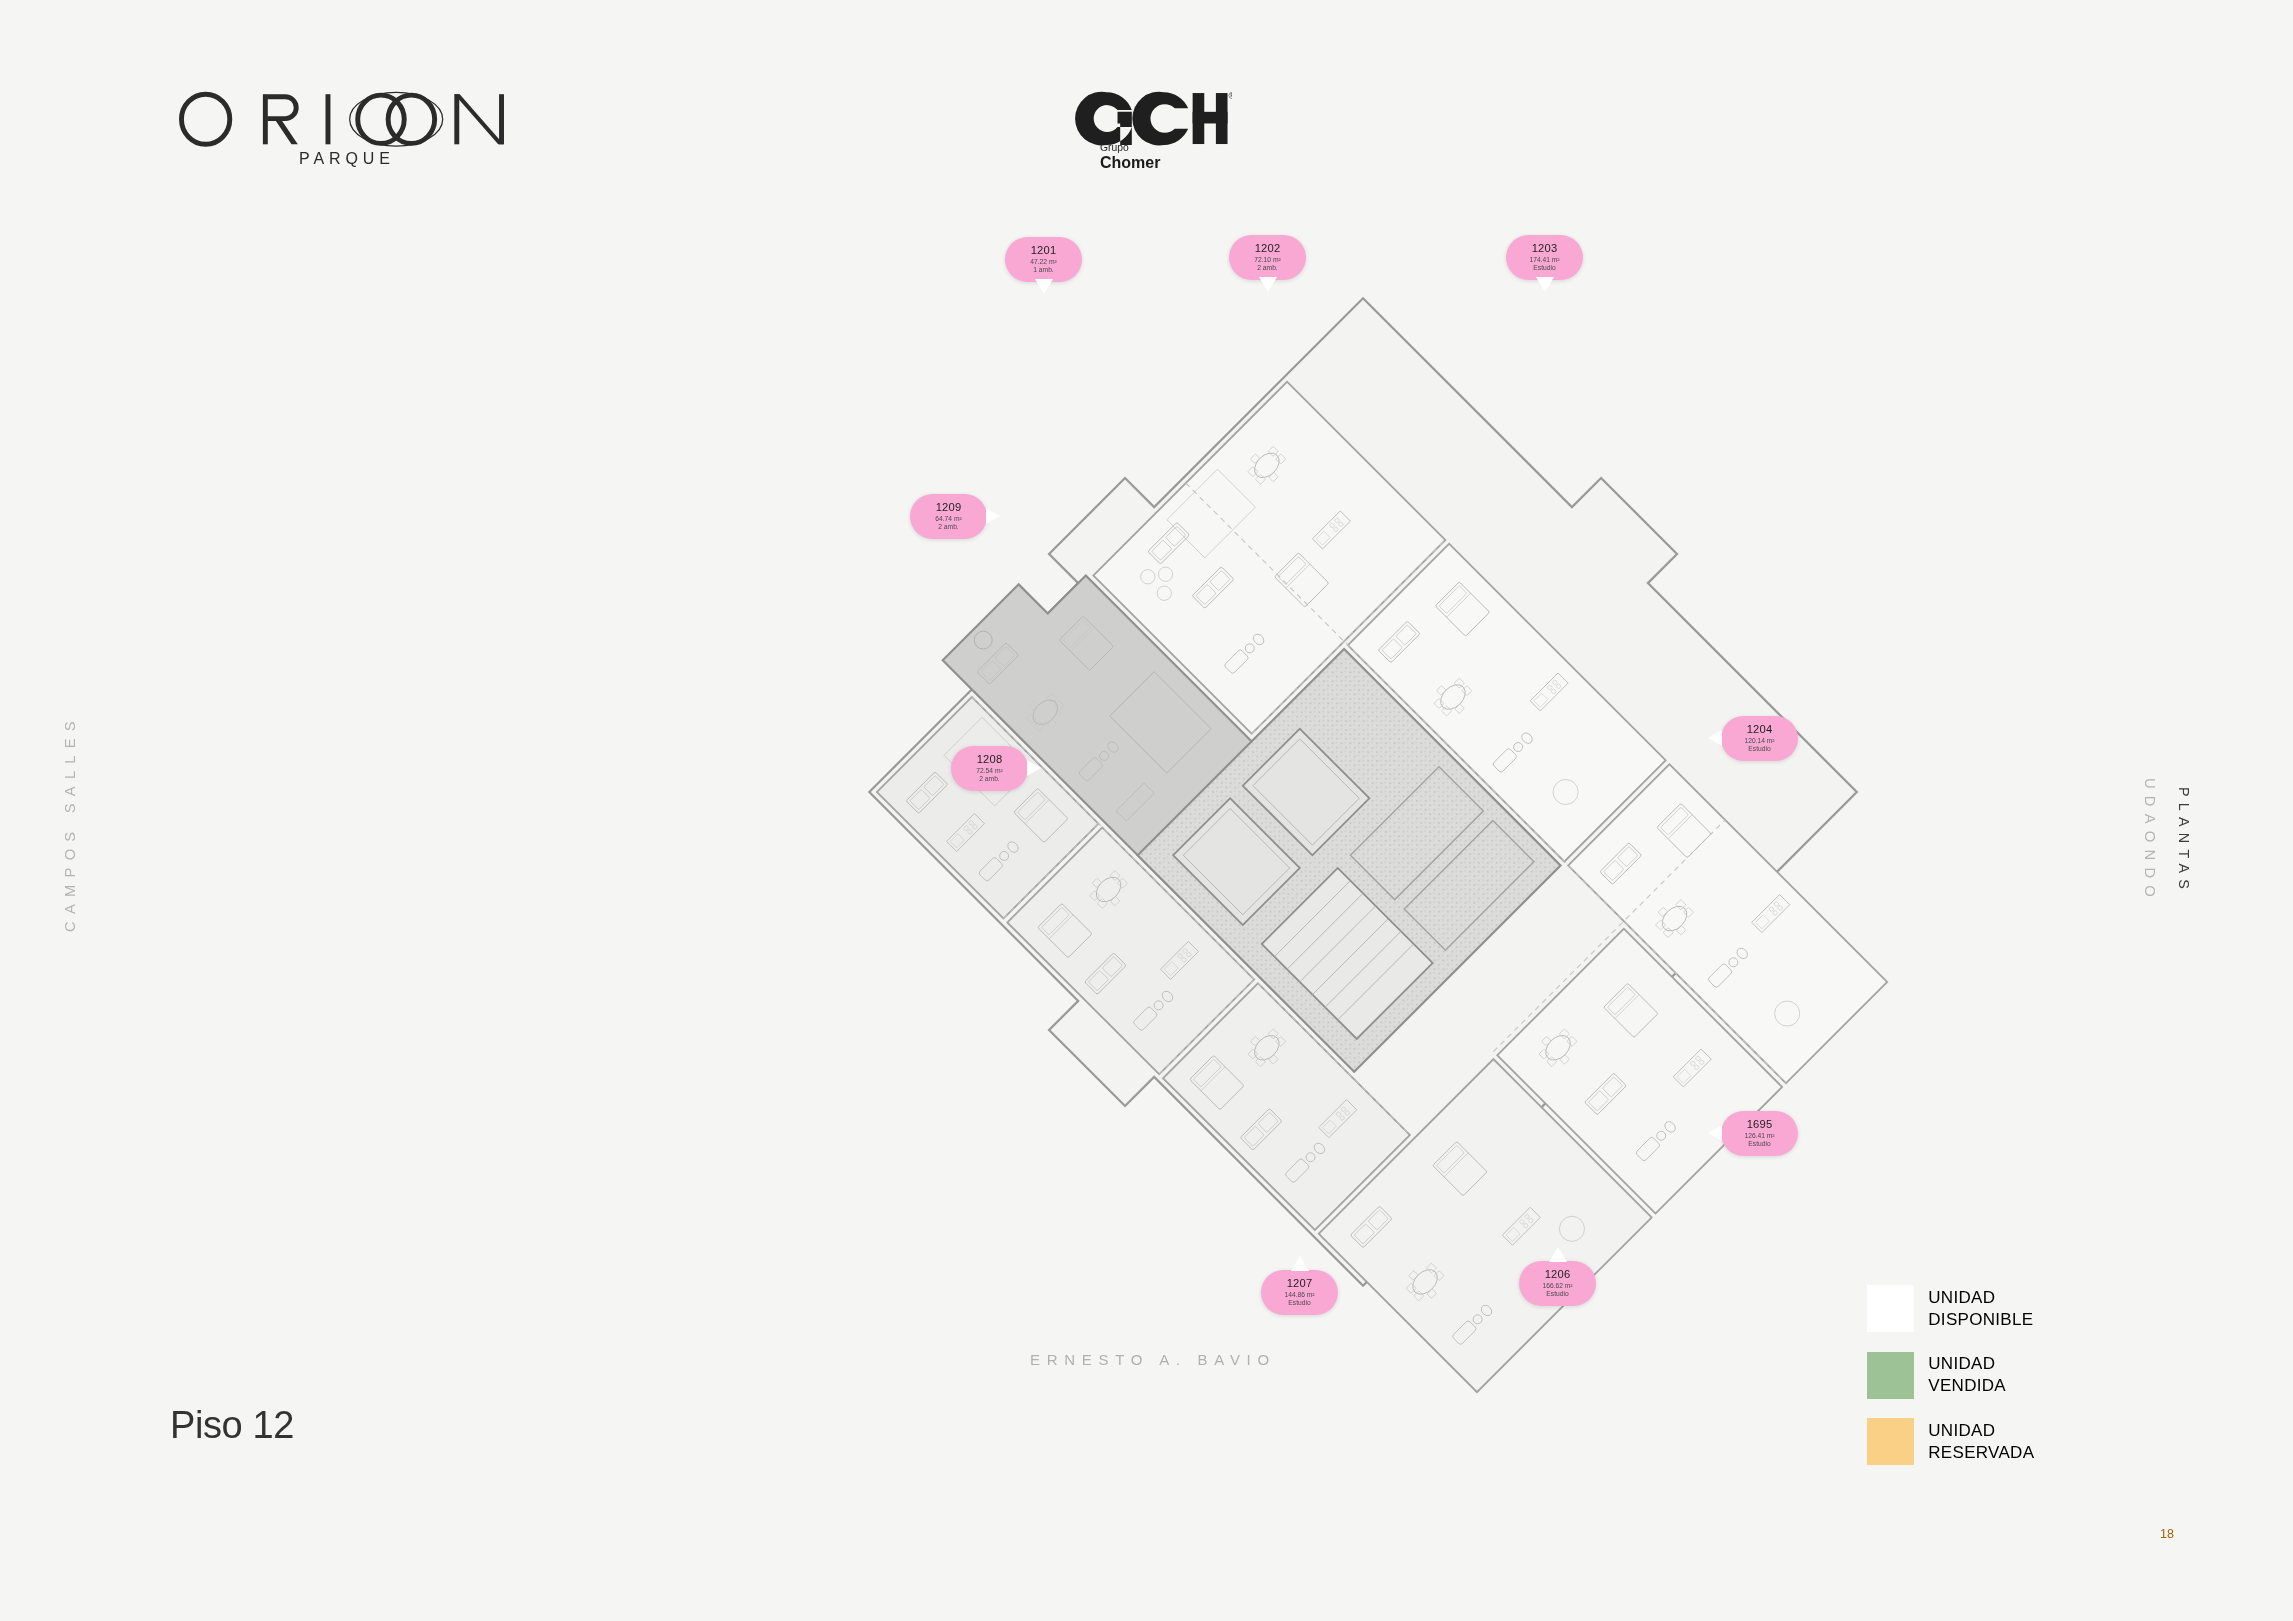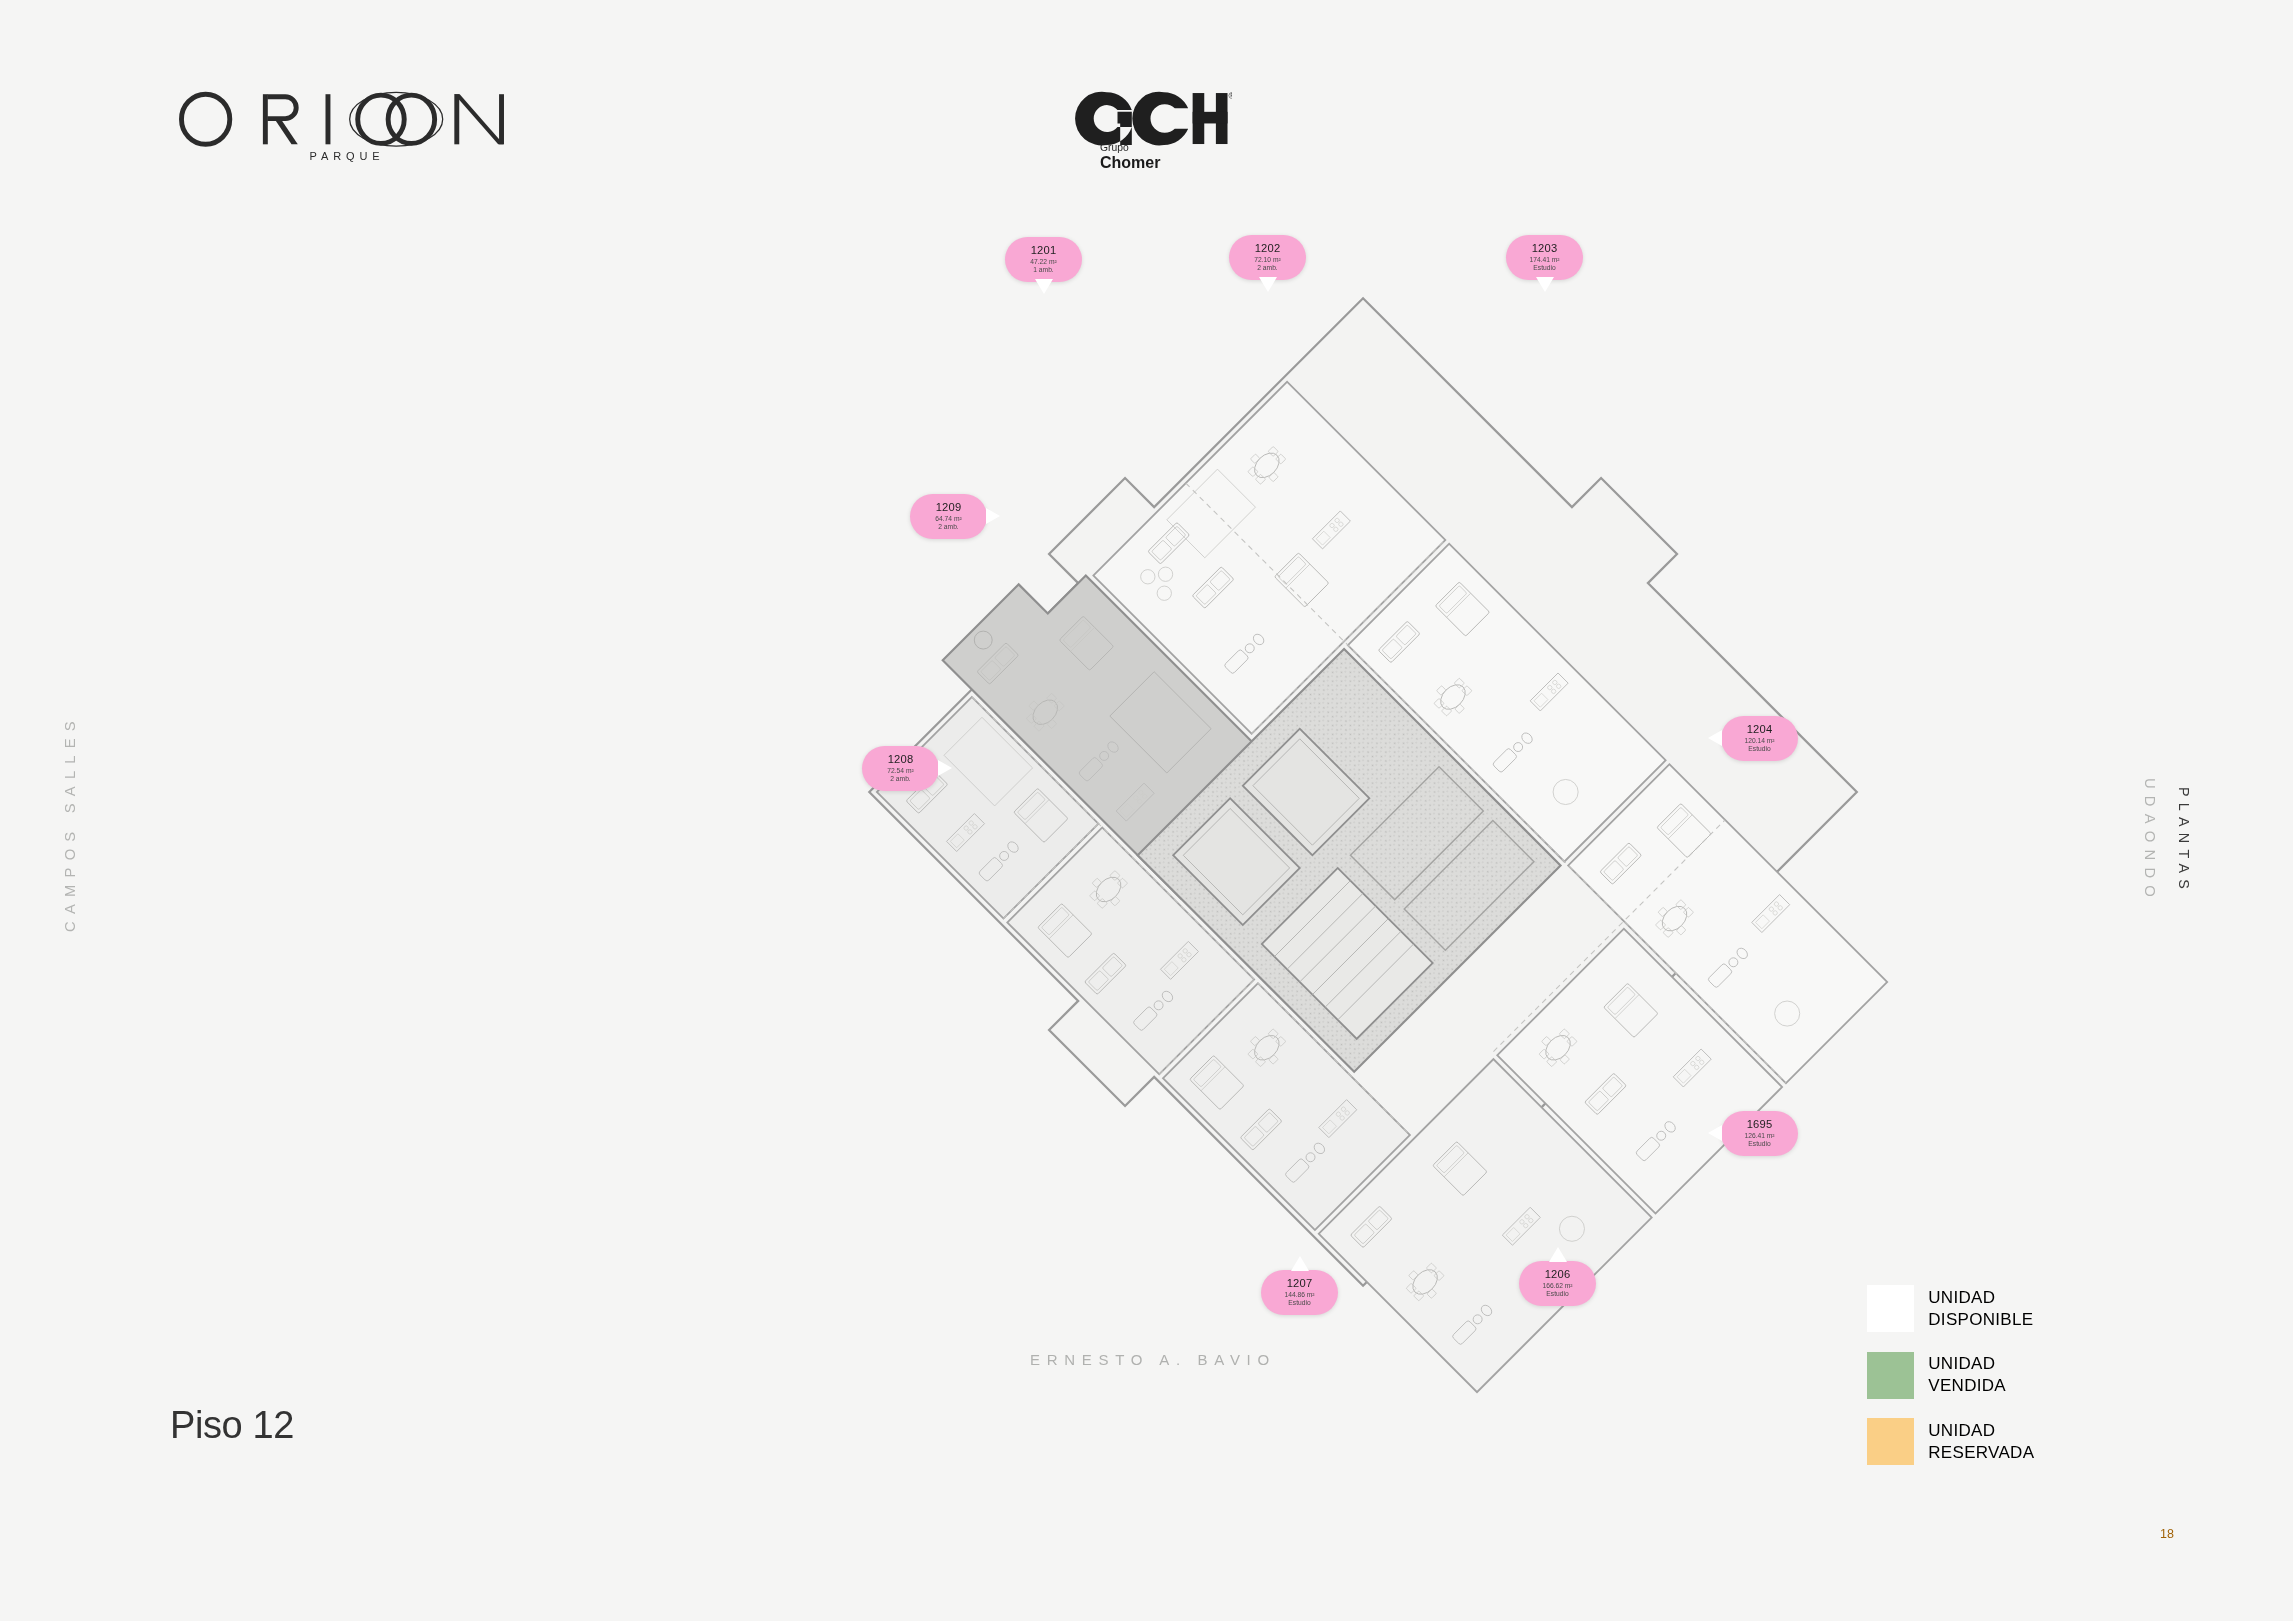--- a/index.html
+++ b/index.html
@@ -12,21 +12,21 @@
     -webkit-font-smoothing:antialiased;
   }
   .page{position:absolute;inset:0;}
 
   
   .orion-logo{position:absolute;left:177px;top:79px;width:340px;height:81px;}
   .orion-logo svg{display:block;}
   .orion-sub{
     position:absolute;left:177px;top:150px;width:340px;
     text-align:center;
-    font-size:11px;letter-spacing:4.9px;color:#2b2b2b;
+    font-size:16px;letter-spacing:4.9px;color:#2b2b2b;
   }
 
   
   .gch-logo{position:absolute;left:1071px;top:85px;width:161px;height:67px;}
   .gch-logo svg{display:block;}
   .gch-sub{position:absolute;left:1100px;top:142px;line-height:1.15;}
   .gch-sub .l1{font-size:10.3px;color:#262626;font-weight:400;}
   .gch-sub .l2{font-size:16px;color:#1a1a1a;font-weight:700;}
 
   
@@ -379,21 +379,21 @@
 
   <div class="marker" style="left:1261px;top:1270px;">
     <div class="bubble">
       <span class="m-id">1207</span>
       <span class="m-area">144.86 m²</span>
       <span class="m-type">Estudio</span>
     </div>
     <div class="tail tail-up"></div>
   </div>
 
-  <div class="marker" style="left:862px;top:746px;">
+  <div class="marker" style="left:951px;top:746px;">
     <div class="bubble">
       <span class="m-id">1208</span>
       <span class="m-area">72.54 m²</span>
       <span class="m-type">2 amb.</span>
     </div>
     <div class="tail tail-right"></div>
   </div>
 
   <div class="marker" style="left:910px;top:494px;">
     <div class="bubble">

